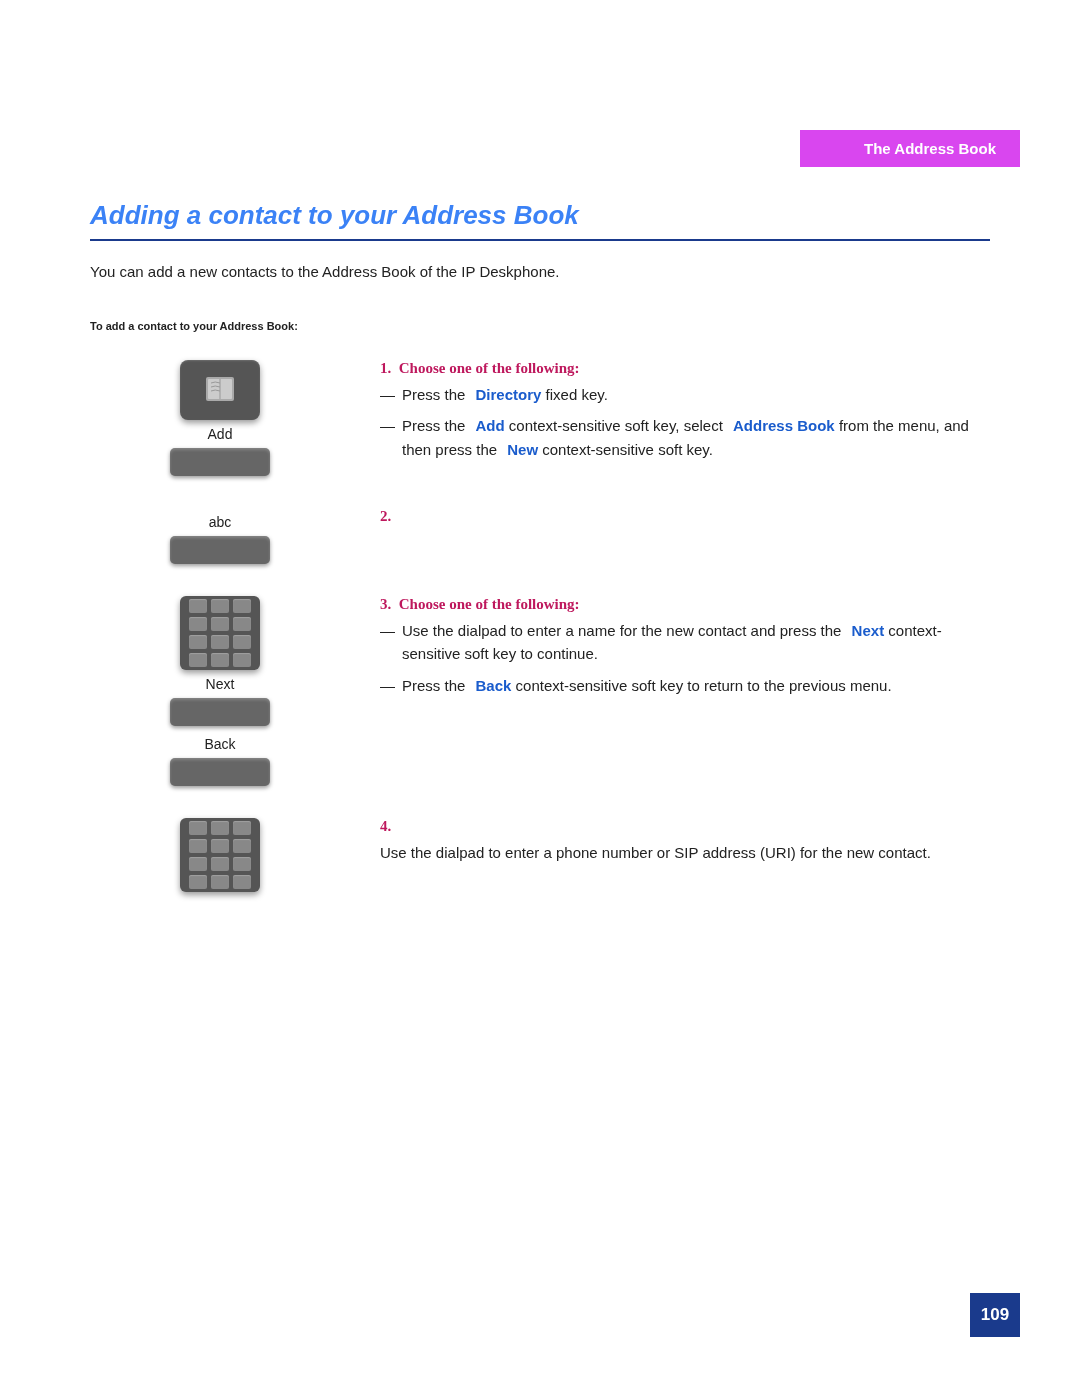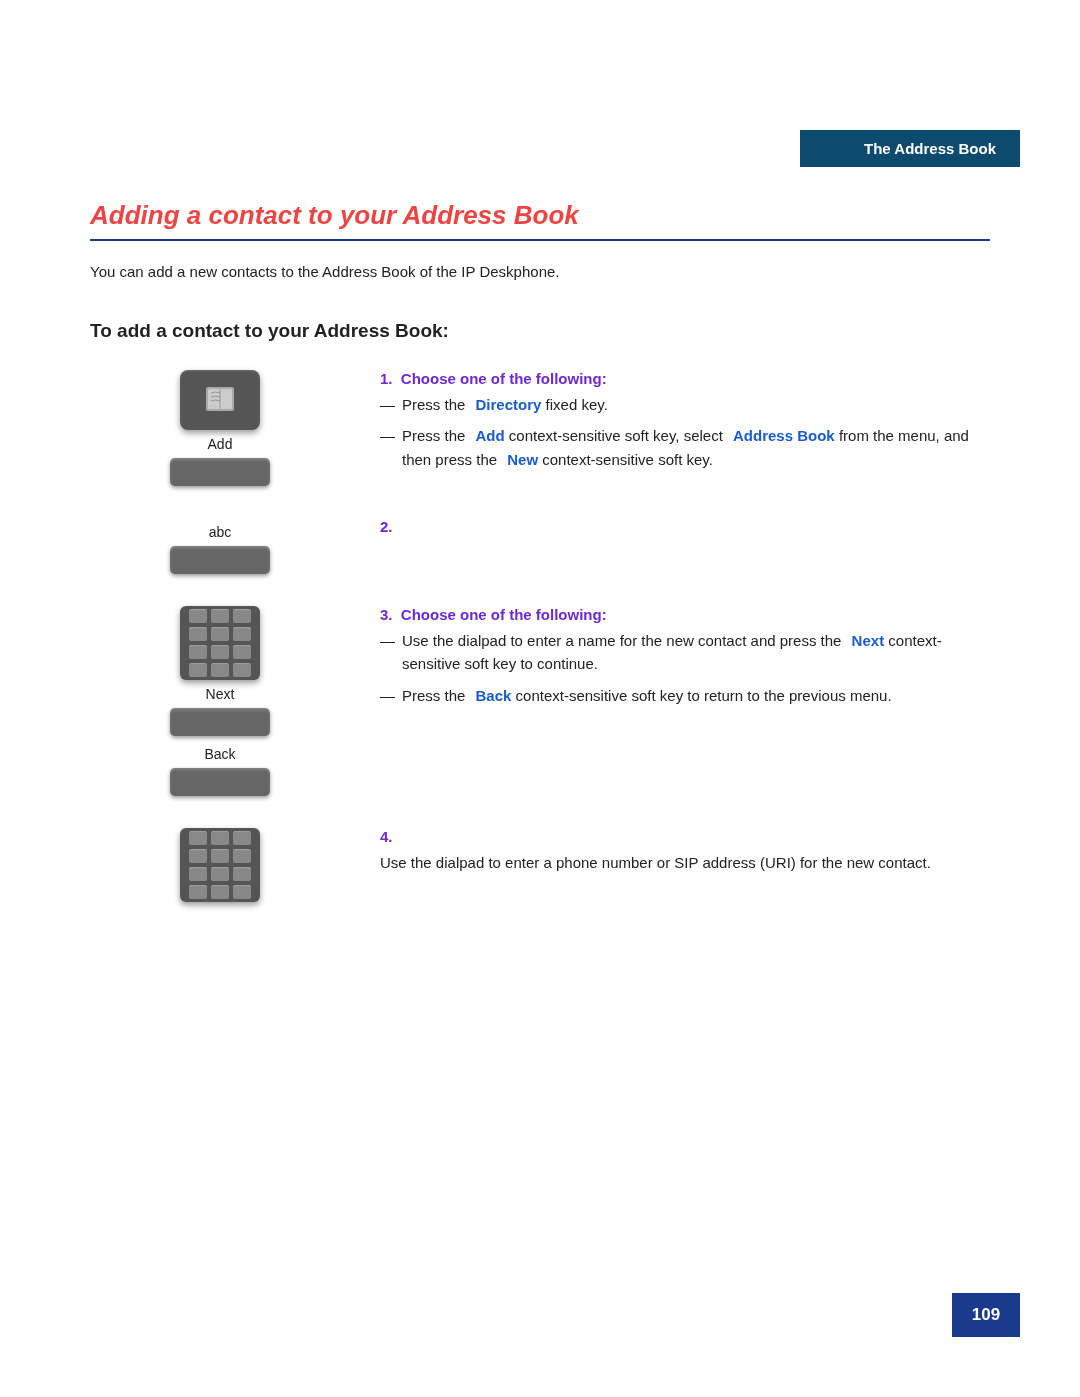--- a/index.html
+++ b/index.html
@@ -12,58 +12,58 @@
       color: #222;
       position: relative;
       overflow: hidden;
     }
 
     
     .header-band {
       position: absolute;
       top: 130px;
       right: 60px;
-      background: #0c4a6e;
+      background: #d946ef;
       padding: 10px 24px;
       min-width: 220px;
       text-align: right;
     }
     .header-band span {
       color: #ffffff;
       font-weight: bold;
       font-size: 15px;
     }
 
     
     .content {
       position: absolute;
       top: 200px;
       left: 90px;
       right: 90px;
     }
 
     .page-title {
-      color: #ef4444;
+      color: #3b82f6;
       font-size: 26px;
       font-weight: bold;
       border-bottom: 2px solid #1a3a8c;
       padding-bottom: 8px;
       margin-bottom: 22px;
       font-style: italic;
     }
 
     .intro-text {
       font-size: 15px;
       color: #222;
       margin-bottom: 37px;
     }
 
     .section-title {
       font-weight: bold;
-      font-size: 19px;
+      font-size: 11px;
       color: #222;
       margin-bottom: 24px;
       margin-top: 40px;
     }
 
     
     .steps-area {
       display: flex;
       flex-direction: column;
       gap: 0;
@@ -147,22 +147,23 @@
 
     .label-text {
       font-size: 14px;
       color: #222;
       margin-top: 6px;
       margin-bottom: 2px;
     }
 
     .step-number {
       font-size: 15px;
-      color: #6d28d9;
+      color: #be185d;
       margin-bottom: 6px;
+      font-family: Liberation Serif, serif;
     }
 
     .step-content {
       font-size: 15px;
       color: #222;
       line-height: 1.55;
     }
 
     .bullet-item {
       display: flex;
@@ -187,21 +188,21 @@
 
     
     .page-number-box {
       position: absolute;
       bottom: 60px;
       right: 60px;
       background: #1a3a8c;
       color: #fff;
       font-weight: bold;
       font-size: 17px;
-      width: 68px;
+      width: 50px;
       height: 44px;
       display: flex;
       align-items: center;
       justify-content: center;
     }
   </style>
 </head>
 <body>
 
 <div class="header-band">

